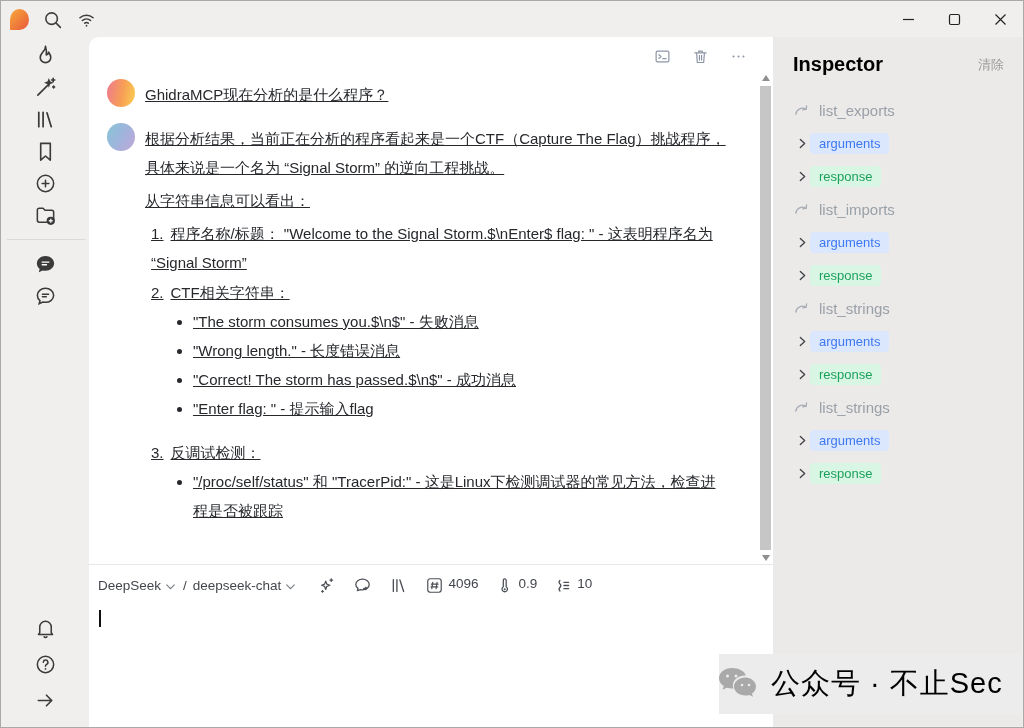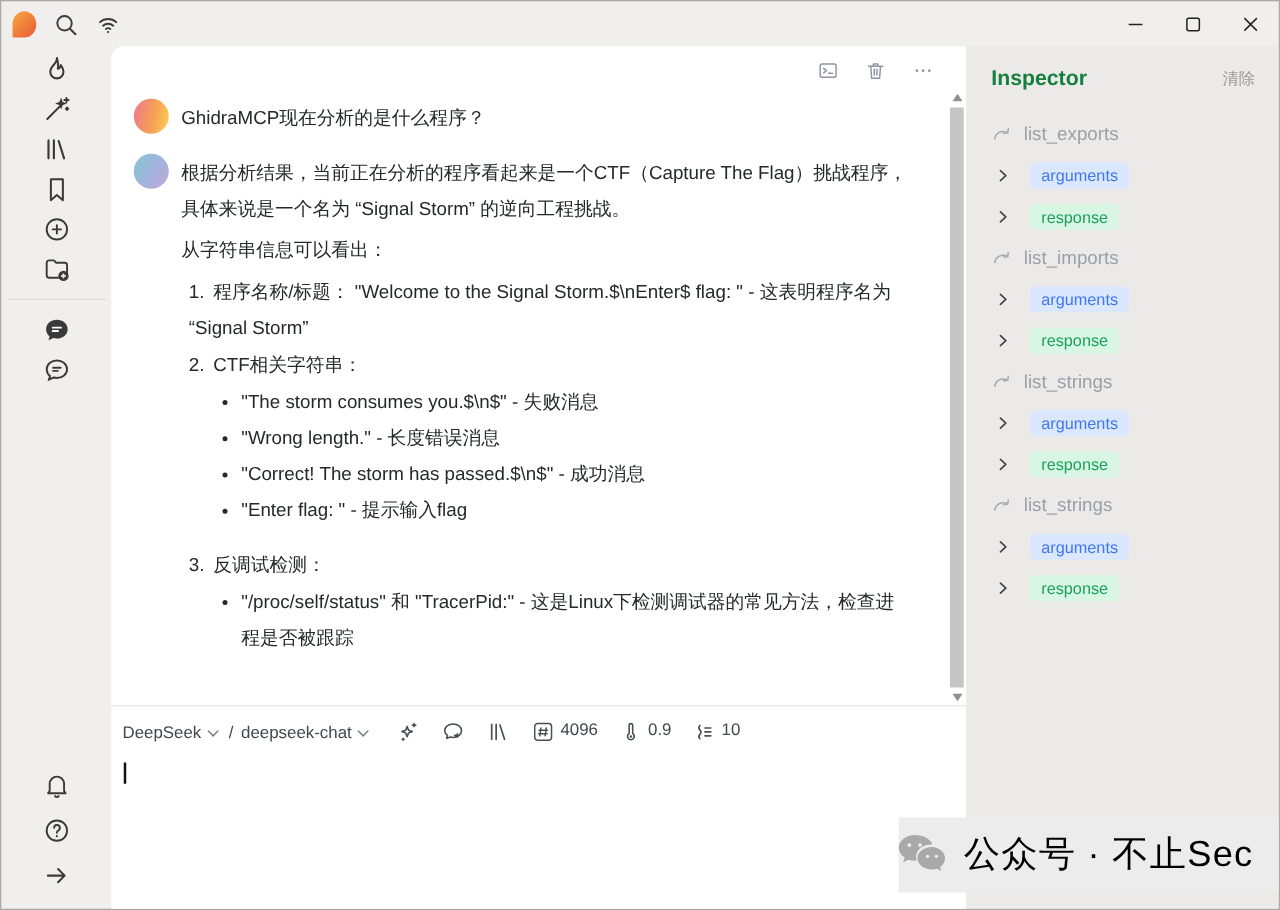--- a/index.html
+++ b/index.html
@@ -26,21 +26,21 @@
   .side-icon.first{margin-top:7px;}
   .side-divider{width:78px;border-top:1px solid #dcdad8;margin:12px 0 4px;}
   .side-spacer{flex:1;}
   .side-bottom .side-icon{margin-top:13px;}
   .side-bottom{display:flex;flex-direction:column;align-items:center;padding-bottom:14px;}
 
   
   .chat-card{position:absolute;left:88px;top:36px;right:250px;bottom:0;background:#ffffff;border-radius:10px 0 0 0;}
   .chat-header{position:absolute;top:11px;right:26px;display:flex;gap:21px;color:#8d95a5;}
   .chat-header .hdr-icon{width:17px;height:17px;}
-  .messages{position:absolute;left:0;top:0;right:14px;bottom:198px;overflow:hidden;padding:42px 32px 0 18px;box-sizing:border-box;}
+  .messages{position:absolute;left:0;top:0;right:14px;bottom:198px;overflow:hidden;padding:42px 32px 0 18px;box-sizing:border-box;text-decoration:underline;}
   .msg{display:flex;align-items:flex-start;}
   .msg + .msg{margin-top:14px;}
   .avatar{width:28px;height:28px;border-radius:50%;flex:none;margin-right:10px;}
   .avatar.user{background:linear-gradient(100deg,#ee7a90 0%,#f79f55 55%,#fbcf52 100%);}
   .avatar.assistant{background:linear-gradient(120deg,#86c6d6 0%,#9fb4dc 50%,#c3a6d8 100%);}
   .msg-body{font-size:15px;line-height:29px;padding-top:1px;}
   .msg-body p{margin:0;}
   .p-gap{margin-top:4px !important;}
   .olist{margin:4px 0 0 6px;}
   .oli{margin-top:1px;}
@@ -70,26 +70,26 @@
   @keyframes blink{50%{opacity:0;}}
 
   
   .watermark{position:absolute;left:718px;right:0;bottom:13px;height:60px;background:#ececec;display:flex;align-items:center;color:#000000;}
   .wm-icon{width:46px;height:38px;margin-left:-4px;color:#a9a9a9;}
   .wm-text{font-size:29px;margin-left:10px;letter-spacing:1px;white-space:nowrap;}
 
   
   .inspector{position:absolute;right:1px;top:36px;bottom:1px;width:249px;background:#eceae9;box-sizing:border-box;padding:16px 18px 0 20px;}
   .insp-head{display:flex;align-items:center;justify-content:space-between;}
-  .insp-title{font-size:17px;color:#15803d;font-weight:bold;}
+  .insp-title{font-size:20px;color:#000000;font-weight:bold;}
   .insp-clear{font-size:13px;color:#9a9a9a;}
   .insp-groups{margin-top:18px;}
   .grp-title{display:flex;align-items:center;gap:9px;color:#9aa0a8;font-size:15px;height:33px;}
   .grp-title .curve-icon{width:17px;height:17px;color:#a6acb4;}
-  .tag-row{display:flex;align-items:center;gap:15px;height:33px;padding-left:3px;}
+  .tag-row{display:flex;align-items:center;gap:1px;height:33px;padding-left:3px;}
   .tag-row .chev{width:13px;height:13px;color:#3f4348;}
   .badge{font-size:13px;padding:3px 9px;border-radius:4px;line-height:15px;}
   .badge.args{color:#3e78f2;background:#dbe7fd;}
   .badge.resp{color:#1ca15c;background:#d9f6e4;}
 </style>
 </head>
 <body>
 
 <div class="window">
 

